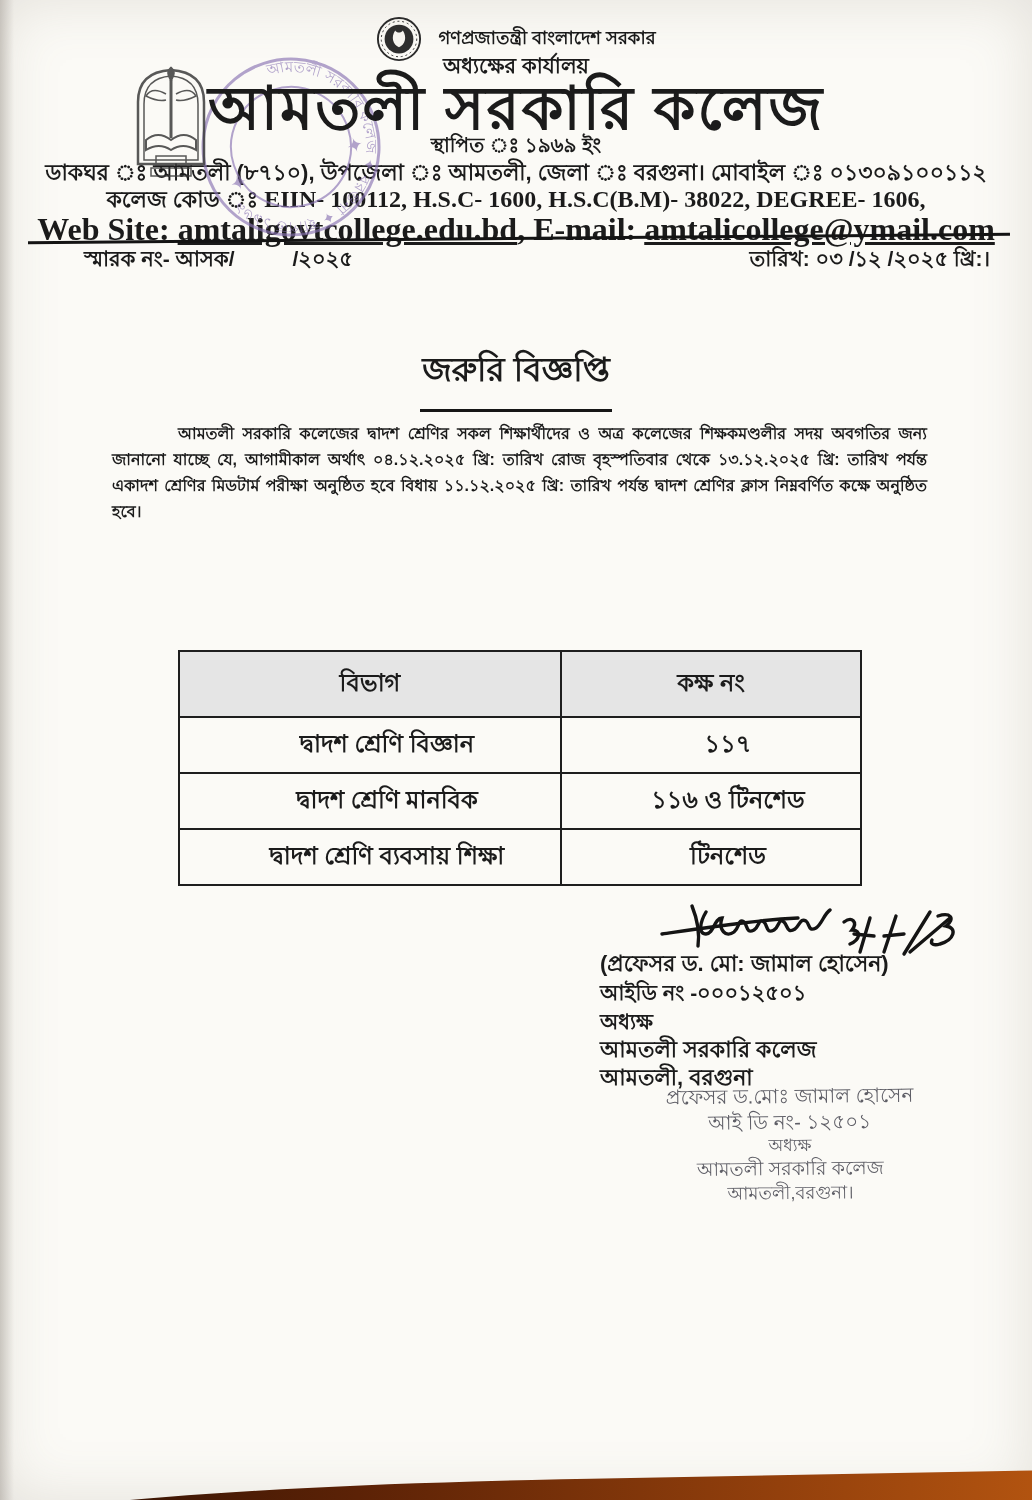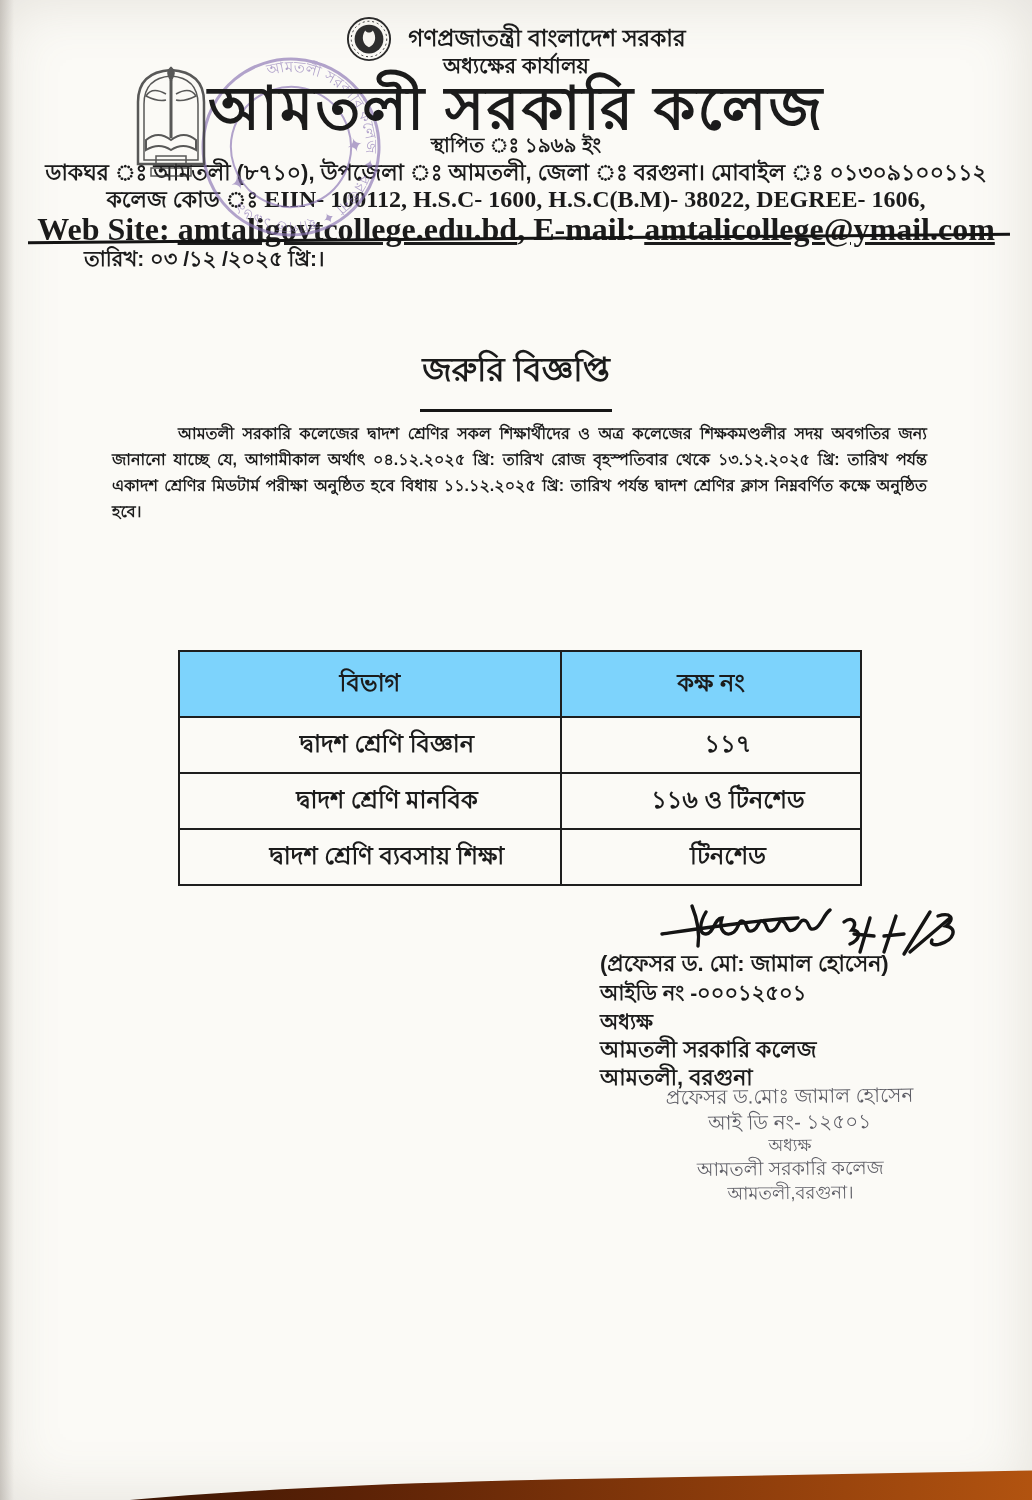--- a/index.html
+++ b/index.html
@@ -11,21 +11,21 @@
     overflow:hidden;
     font-family:"Liberation Sans", sans-serif;
     color:#1b1b1b;
     box-shadow:inset 0 0 60px rgba(120,110,95,.18);
   }
   .abs{position:absolute;}
   .ctr{left:0;right:0;text-align:center;}
 
   
   .govt-line{top:16px;display:flex;justify-content:center;align-items:center;gap:16px;
-    font-size:23px;font-weight:700;}
+    font-size:18px;font-weight:700;}
   .office-line{top:50px;font-size:21px;font-weight:700;}
   .college-name{top:62px;font-size:60px;font-weight:800;letter-spacing:2px;z-index:3;}
   .established{top:130px;font-size:20px;font-weight:700;}
   .address-line{top:155px;font-size:22px;font-weight:700;}
   .code-line{top:182px;font-size:24px;font-weight:700;font-family:"Liberation Serif",serif;}
   .code-line .bn{font-family:"Liberation Sans",sans-serif;font-size:22px;}
   .web-line{top:211px;font-size:32px;font-weight:700;font-family:"Liberation Serif",serif;}
   .web-line .lnk{text-decoration:underline;}
   .head-rule{top:237px;left:28px;right:22px;height:3px;background:#141414;transform:rotate(-0.5deg);}
   .memo-row{top:243px;left:84px;right:42px;display:flex;justify-content:space-between;
@@ -39,21 +39,21 @@
 
   
   .notice-title{top:344px;font-size:33px;font-weight:800;}
   .notice-title span{border-bottom:3px solid #161616;padding:0 2px 21px 2px;}
   .notice-body{top:421px;left:112px;width:815px;font-size:16px;line-height:26px;
     font-weight:600;text-align:justify;text-indent:66px;}
 
   
   .room-table{top:650px;left:178px;width:684px;border-collapse:collapse;z-index:2;}
   .room-table th,.room-table td{border:2.5px solid #1e1e1e;font-size:24px;text-align:center;}
-  .room-table th{height:62px;font-weight:700;background:#7dd3fc;}
+  .room-table th{height:62px;font-weight:700;background:#e5e5e5;}
   .room-table td{height:52px;font-weight:600;padding-left:35px;}
   .col-division{width:56%;}
   .col-room{width:44%;}
 
   
   .sig-svg{left:648px;top:888px;width:340px;height:80px;z-index:2;}
   .sig-line{left:600px;width:380px;font-weight:700;}
   .sig-name{top:946px;font-size:22px;}
   .sig-id{top:977px;font-size:21px;}
   .sig-desig{top:1006px;font-size:21px;}
@@ -131,20 +131,23 @@
     <span>EIIN- 100112, H.S.C- 1600, H.S.C(B.M)- 38022, DEGREE- 1606,</span>
   </div>
 
   <div class="abs ctr web-line">
     <span>Web Site: </span><span class="lnk">amtaligovtcollege.edu.bd</span><span>, E-mail: </span><span class="lnk">amtalicollege@ymail.com</span>
   </div>
 
   <div class="abs head-rule"></div>
 
   <div class="abs memo-row">
+    <span class="memo-left">
+      <span>স্মারক নং- আসক/</span><span class="gap"></span><span>/২০২৫</span>
+    </span>
     <span>তারিখ:  ০৩ /১২ /২০২৫ খ্রি:।</span>
   </div>
 
   <div class="abs ctr notice-title">
     <span>জরুরি বিজ্ঞপ্তি</span>
   </div>
 
   <div class="abs notice-body">আমতলী সরকারি কলেজের দ্বাদশ শ্রেণির সকল শিক্ষার্থীদের ও  অত্র কলেজের শিক্ষকমণ্ডলীর সদয় অবগতির জন্য জানানো যাচ্ছে যে, আগামীকাল অর্থাৎ ০৪.১২.২০২৫ খ্রি: তারিখ রোজ বৃহস্পতিবার থেকে ১৩.১২.২০২৫ খ্রি: তারিখ পর্যন্ত একাদশ শ্রেণির মিডটার্ম পরীক্ষা অনুষ্ঠিত হবে বিধায় ১১.১২.২০২৫ খ্রি: তারিখ পর্যন্ত দ্বাদশ শ্রেণির ক্লাস নিম্নবর্ণিত কক্ষে অনুষ্ঠিত হবে।</div>
 
   <table class="abs room-table">

